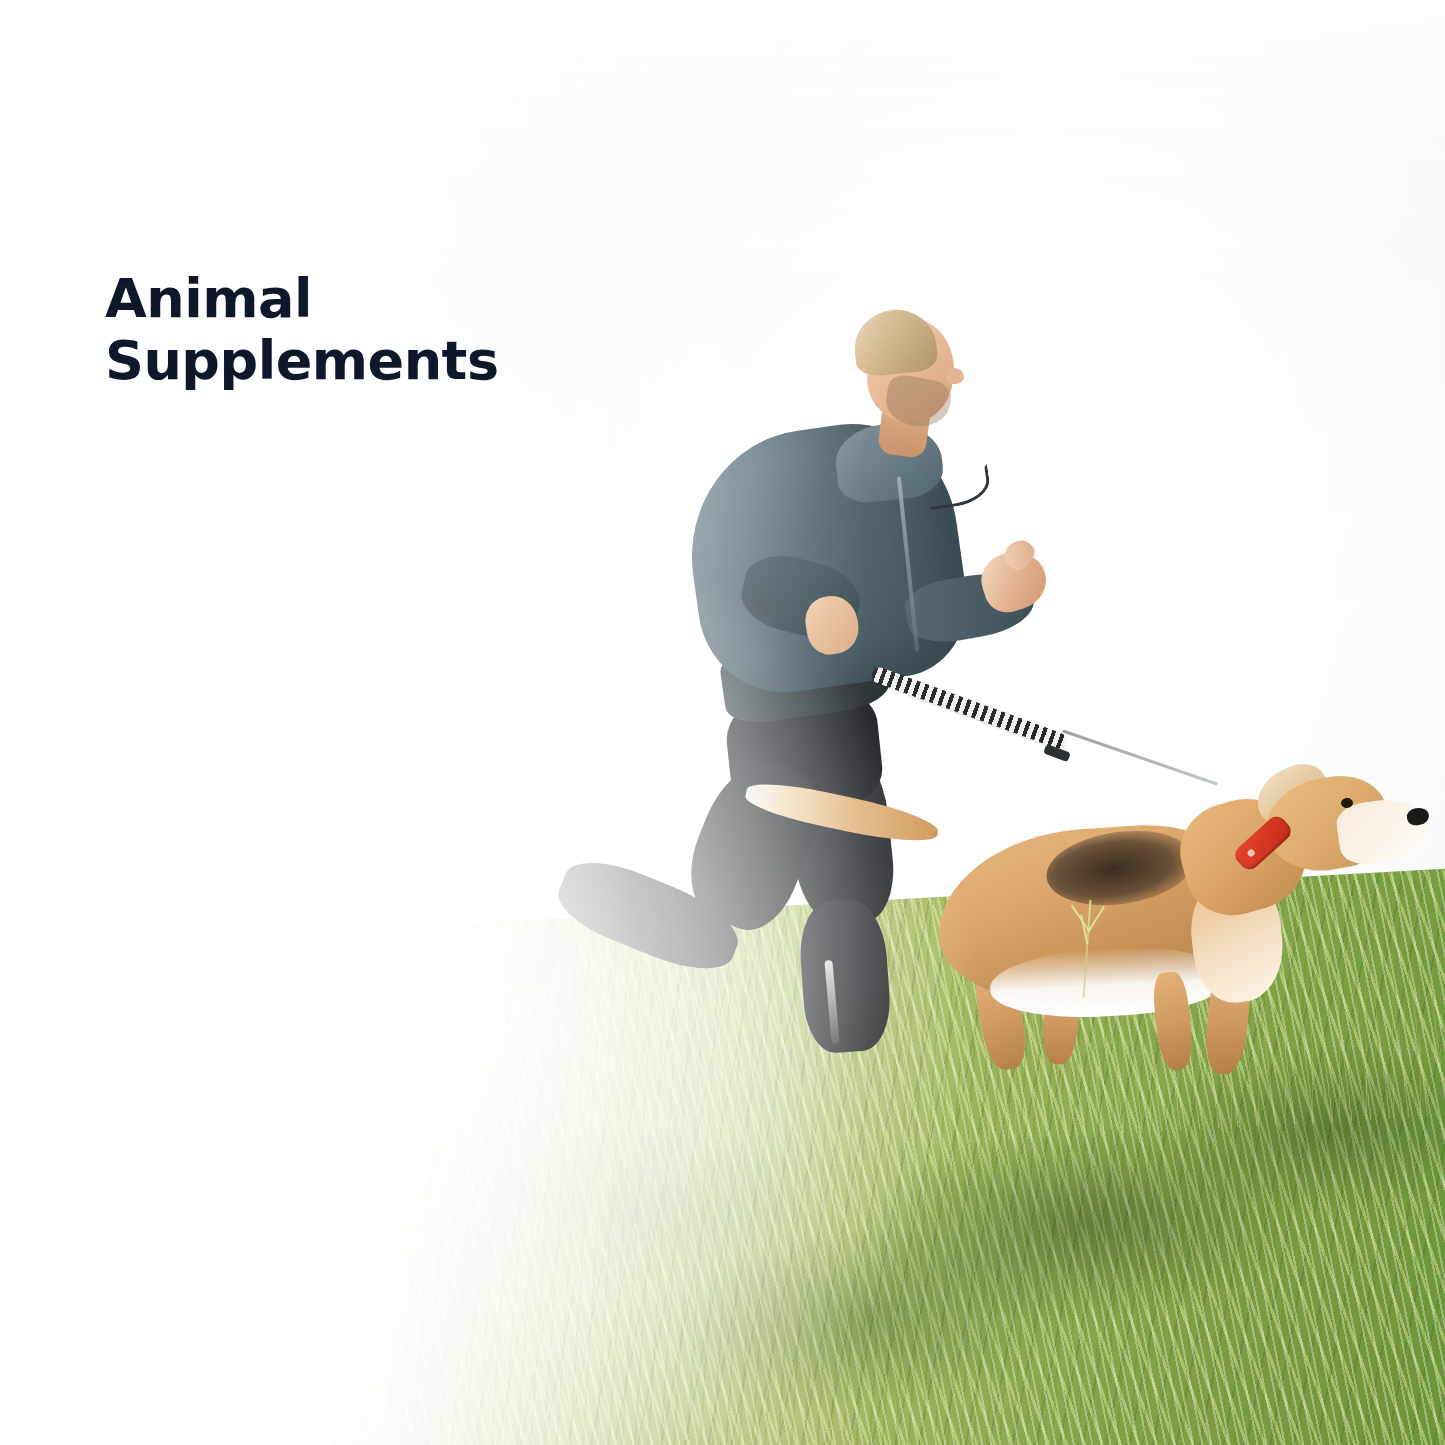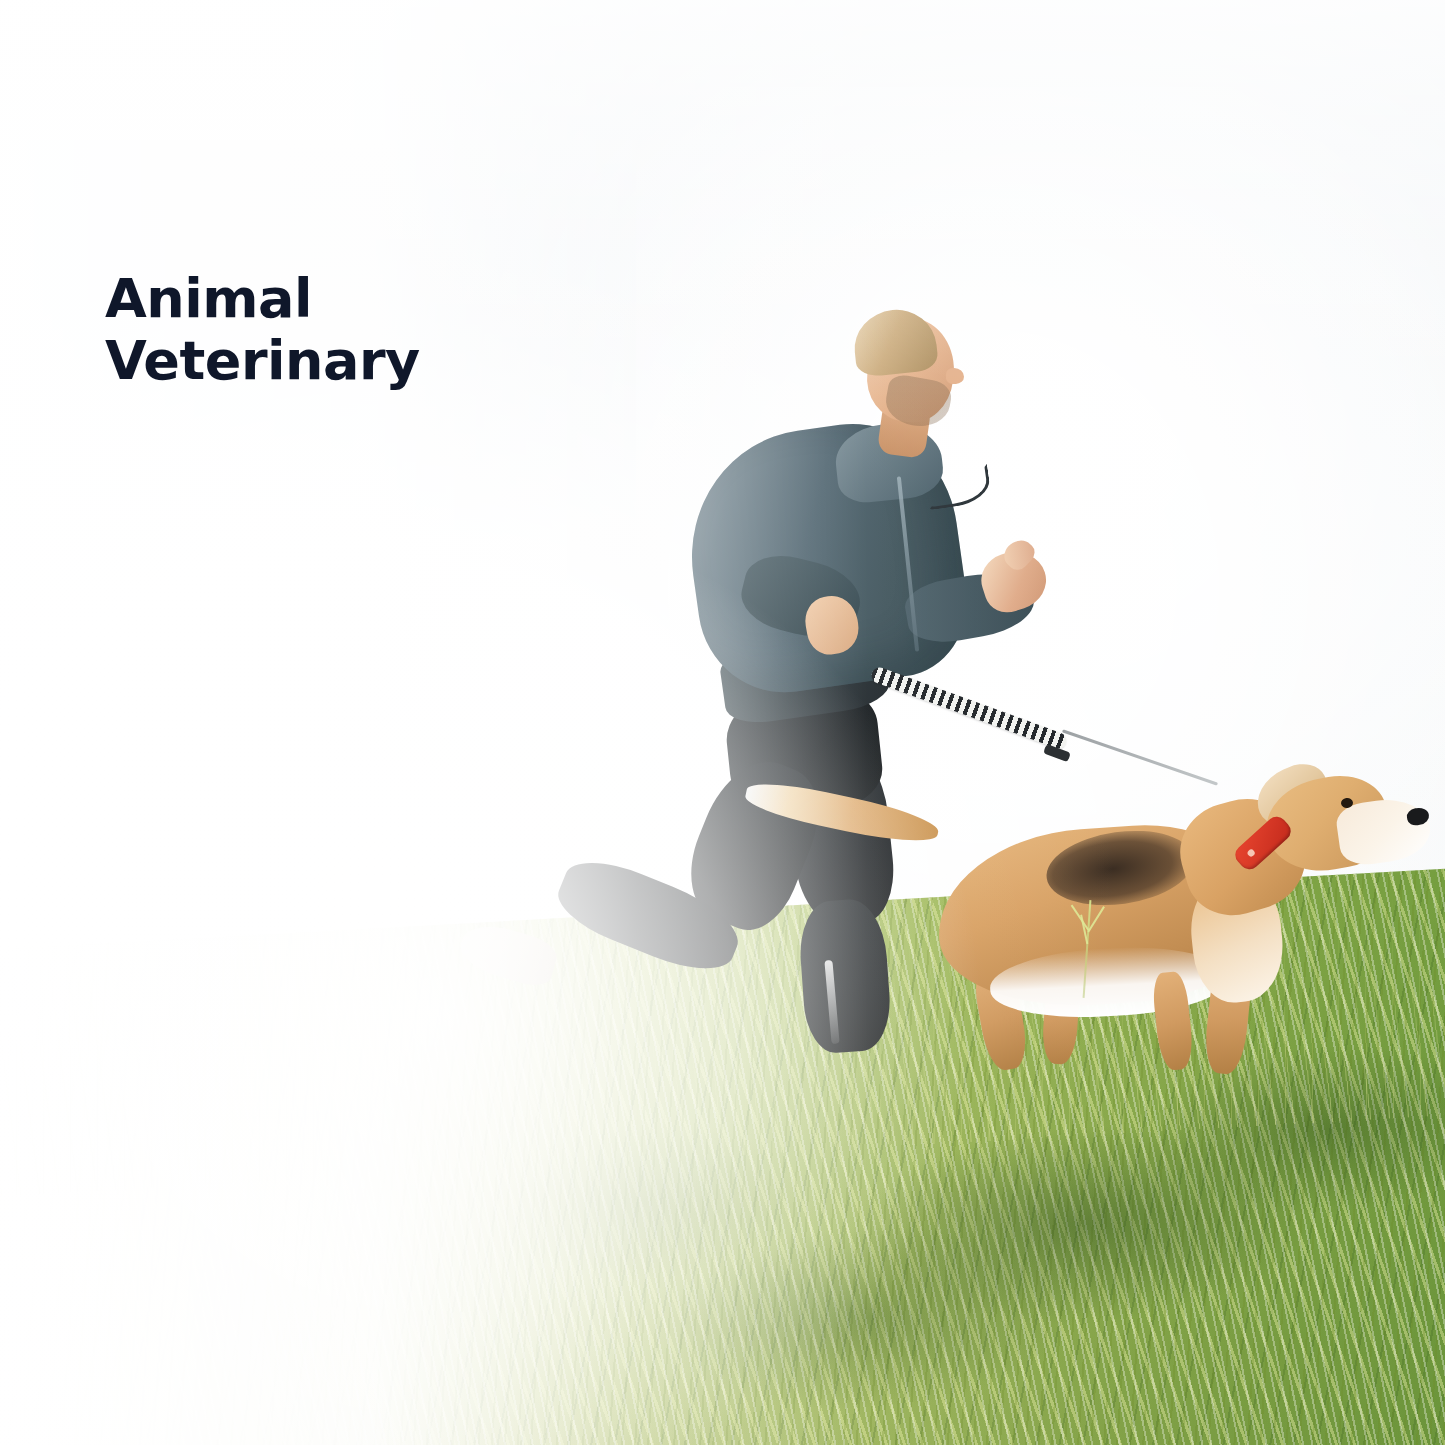--- a/index.html
+++ b/index.html
@@ -589,17 +589,17 @@
         <span></span>
     </div>
 
     <div class="haze"></div>
     <div class="haze-top"></div>
   </div>
 
   <div class="text-col">
     <h1 class="headline">
       <span class="ln">Animal</span>
-      <span class="ln">Veterinary</span>
+      <span class="ln">Supplements</span>
     </h1>
   </div>
 
 </div>
 
 </body></html>

